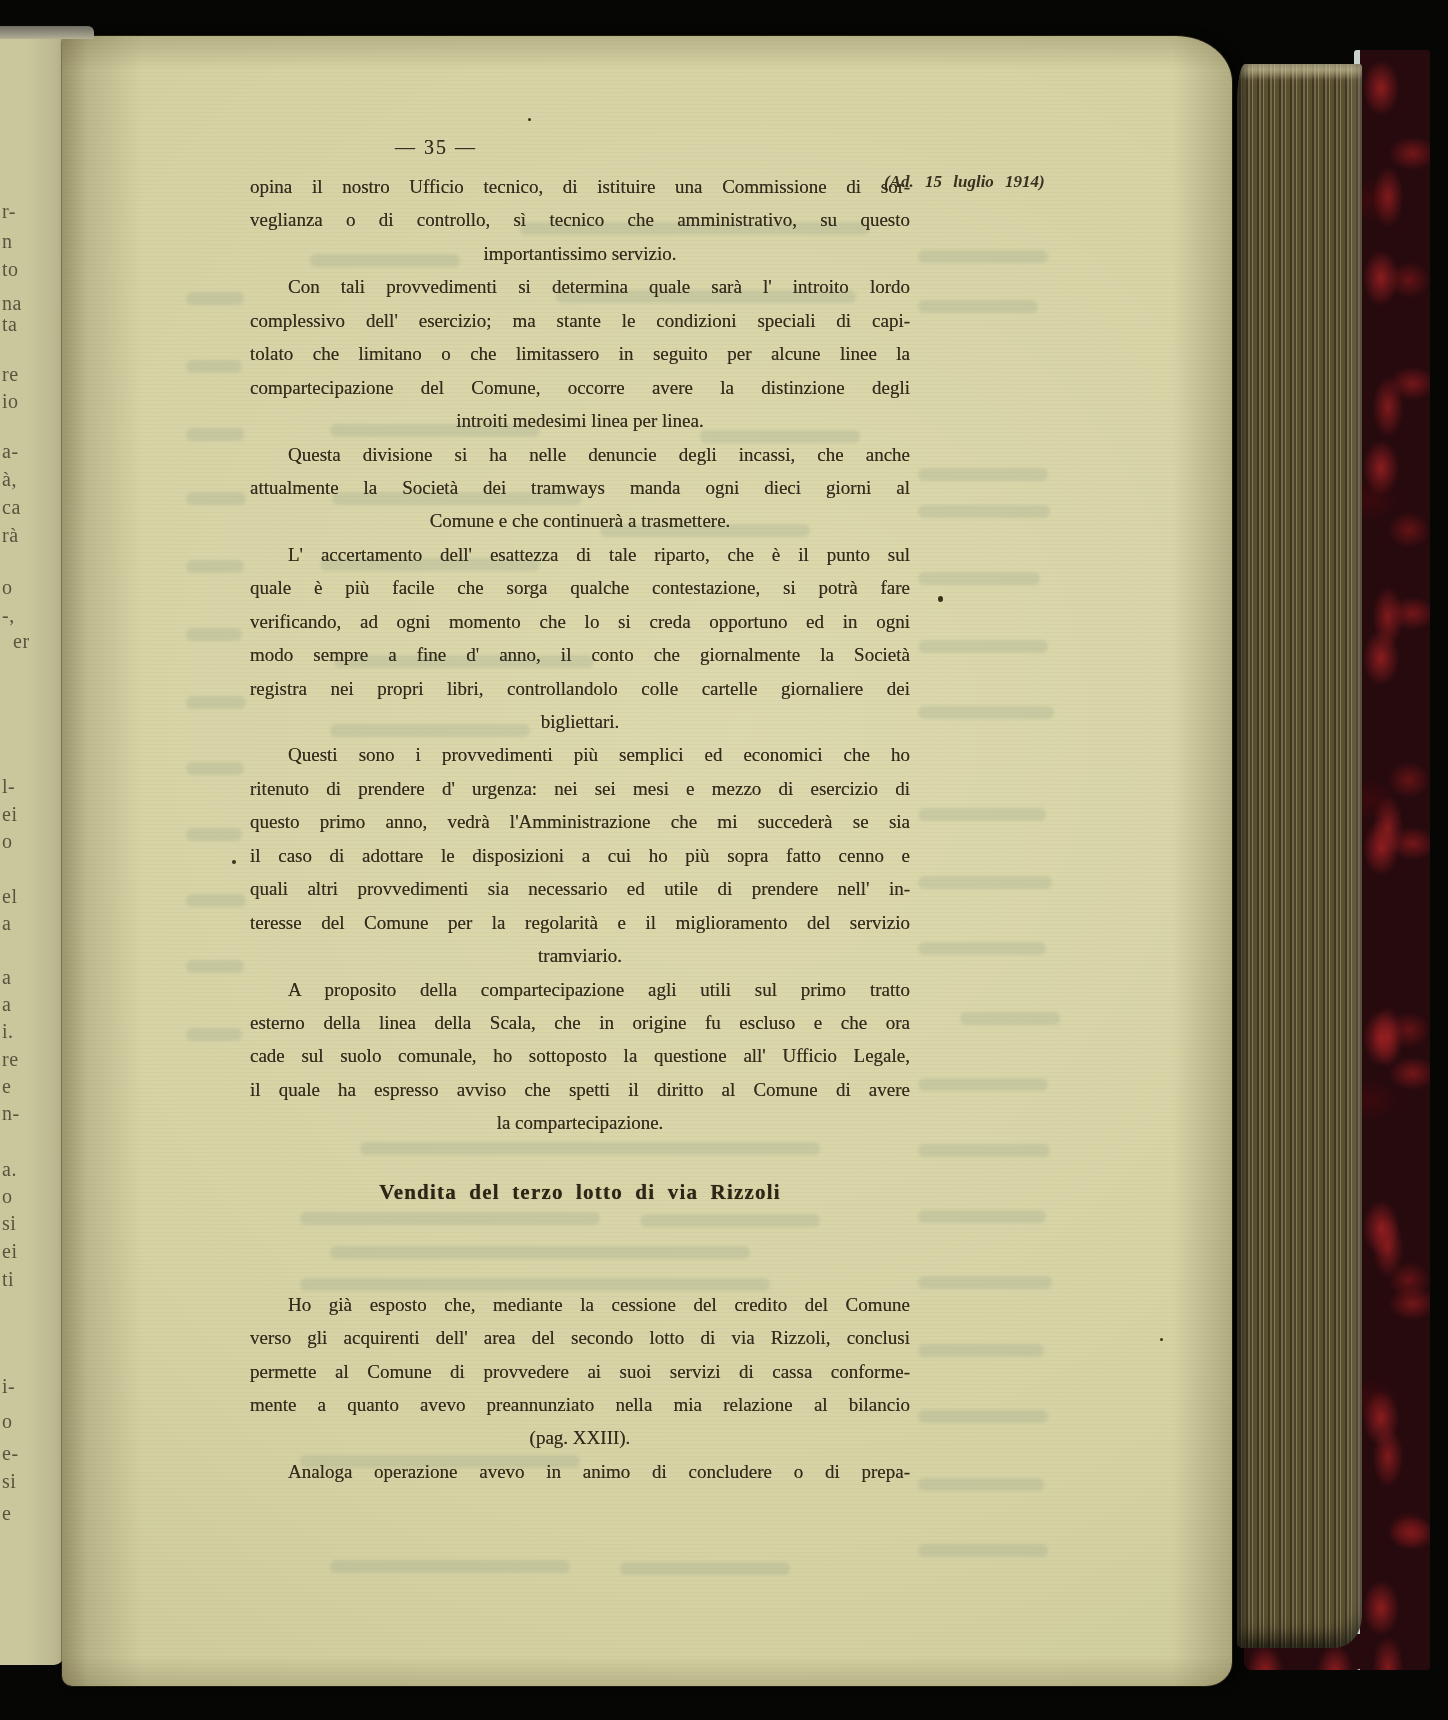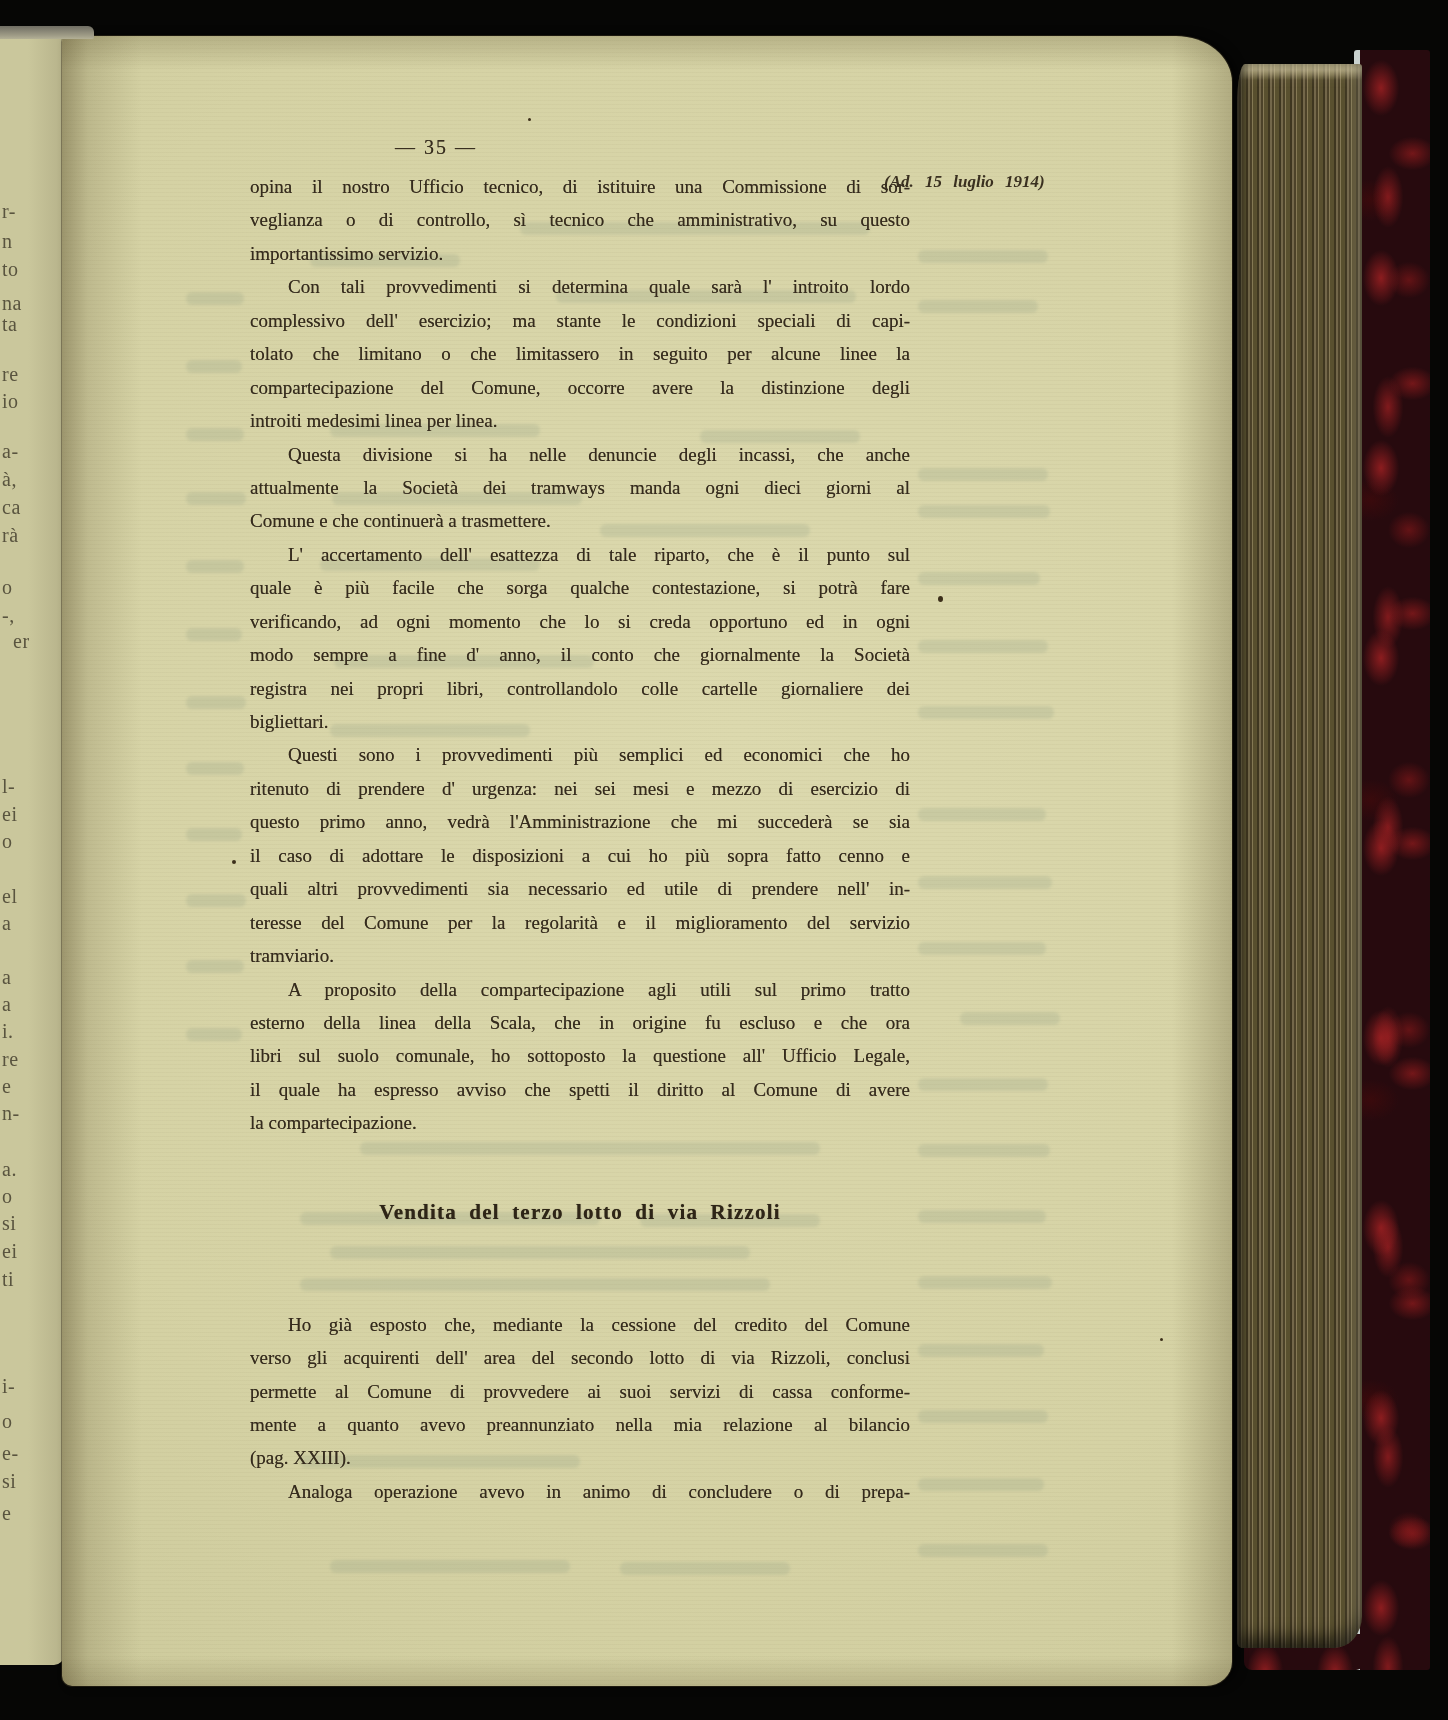--- a/index.html
+++ b/index.html
@@ -35,23 +35,23 @@
   .page-number{left:395px;top:136px;width:190px;z-index:7;text-align:left;
     font-size:20px;letter-spacing:2px;color:#352b1d;text-shadow:0 0 .6px rgba(53,43,29,.6);}
   .margin-note{left:884px;top:172px;width:190px;z-index:7;font-style:italic;font-weight:bold;
     font-size:17px;color:#3a3020;word-spacing:7px;white-space:nowrap;}
 
   
   .col{left:250px;top:170px;width:660px;z-index:7;}
   .line{font-size:19px;line-height:33.45px;height:33.45px;overflow:hidden;
     color:#352b1d;text-shadow:0 0 .6px rgba(53,43,29,.65);}
   .line.just{text-align:justify;text-align-last:justify;}
-  .line.plain{text-align:left;}
+  .line.plain{text-align:center;}
   .line.indent{padding-left:38px;}
-  .heading{margin:58px 0 82px 0;height:28px;line-height:28px;text-align:center;
+  .heading{margin:38px 0 82px 0;height:28px;line-height:28px;text-align:center;
     font-weight:bold;font-size:21px;letter-spacing:1.2px;word-spacing:6px;
     color:#2e2517;text-shadow:0 0 .7px rgba(46,37,23,.7);}
 
   
   .ghost{position:absolute;height:13px;border-radius:6px;background:#87977f;
     opacity:.20;filter:blur(1.6px);z-index:4;}
 
   .speck{position:absolute;background:#3c2f1a;border-radius:50%;z-index:8;}
 
   
@@ -206,21 +206,21 @@
         <div class="line plain">bigliettari.</div>
         <div class="line just indent">Questi sono i provvedimenti più semplici ed economici che ho</div>
         <div class="line just">ritenuto di prendere d' urgenza: nei sei mesi e mezzo di esercizio di</div>
         <div class="line just">questo primo anno, vedrà l'Amministrazione che mi succederà se sia</div>
         <div class="line just">il caso di adottare le disposizioni a cui ho più sopra fatto cenno e</div>
         <div class="line just">quali altri provvedimenti sia necessario ed utile di prendere nell' in-</div>
         <div class="line just">teresse del Comune per la regolarità e il miglioramento del servizio</div>
         <div class="line plain">tramviario.</div>
         <div class="line just indent">A proposito della compartecipazione agli utili sul primo tratto</div>
         <div class="line just">esterno della linea della Scala, che in origine fu escluso e che ora</div>
-        <div class="line just">libri sul suolo comunale, ho sottoposto la questione all' Ufficio Legale,</div>
+        <div class="line just">cade sul suolo comunale, ho sottoposto la questione all' Ufficio Legale,</div>
         <div class="line just">il quale ha espresso avviso che spetti il diritto al Comune di avere</div>
         <div class="line plain">la compartecipazione.</div>
       </div>
     <div class="heading">Vendita del terzo lotto di via Rizzoli</div>
     <div id="lines-bottom">
         <div class="line just indent">Ho già esposto che, mediante la cessione del credito del Comune</div>
         <div class="line just">verso gli acquirenti dell' area del secondo lotto di via Rizzoli, conclusi</div>
         <div class="line just">permette al Comune di provvedere ai suoi servizi di cassa conforme-</div>
         <div class="line just">mente a quanto avevo preannunziato nella mia relazione al bilancio</div>
         <div class="line plain">(pag. XXIII).</div>

